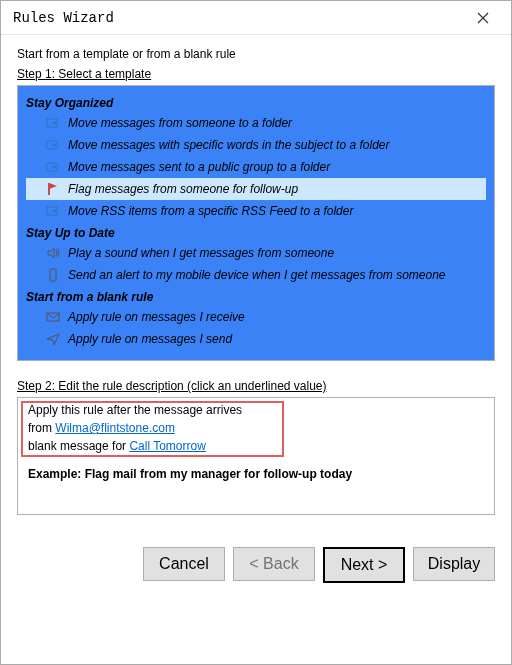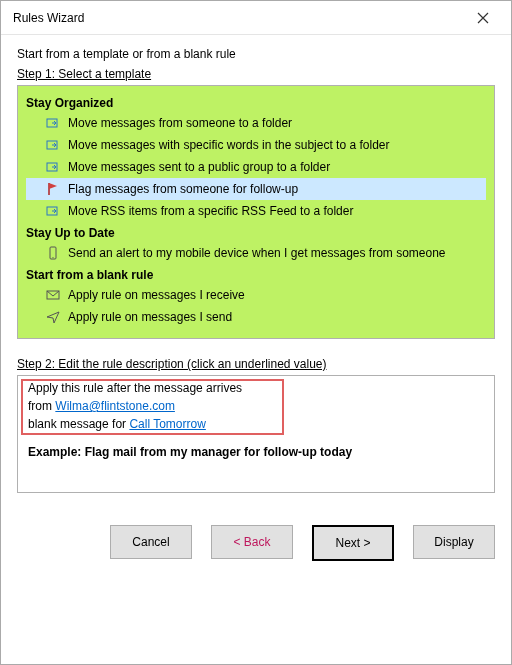--- a/index.html
+++ b/index.html
@@ -13,43 +13,44 @@
     overflow: hidden;
     border: 1px solid #aaa;
   }
   .titlebar {
     height: 34px;
     display: flex;
     align-items: center;
     padding: 0 8px 0 12px;
     border-bottom: 1px solid #e5e5e5;
   }
-  .titlebar .title { font-size: 12px; }
+  .titlebar .title { font-size: 14px; font-family: Liberation Mono, monospace; }
   .titlebar .close {
     margin-left: auto;
     width: 40px;
     height: 32px;
     display: flex;
     align-items: center;
     justify-content: center;
     font-size: 16px;
     cursor: default;
     font-weight: 300;
     color: #333;
   }
   .content {
     padding: 12px 16px 10px 16px;
   }
   .intro { margin-bottom: 6px; }
   .step-label { margin: 6px 0 4px 0; text-decoration: underline; }
   .box {
     border: 1px solid #b0b0b0;
     padding: 6px 8px 10px 8px;
-    background: #bef264;
+    background: #3b82f6;
     margin-bottom: 18px;
+    font-style: italic;
   }
   .section-head {
     font-weight: bold;
     margin: 4px 0 2px 0;
   }
   .rule-list { list-style: none; text-align: right; }
   .rule-item {
     display: flex;
     align-items: center;
     gap: 6px;
@@ -96,29 +97,28 @@
     gap: 8px;
     justify-content: flex-end;
     padding: 12px 16px 16px 16px;
     margin-top: 10px;
   }
   .btn {
     min-width: 82px;
     height: 26px;
     background: #e1e1e1;
     border: 1px solid #adadad;
-    font-size: 12px;
+    font-size: 16px;
     display: inline-flex;
     align-items: center;
     justify-content: center;
     padding: 16px 12px;
     cursor: default;
-    margin-left: 11px;
-  }
-  .btn.disabled { color: #be185d; }
+  }
+  .btn.disabled { color: #737373; }
   .btn.primary { border: 2px solid #000000; background:#e1e1e1; }
 </style>
 </head>
 <body>
 
 <div class="titlebar">
   <span class="title">Rules Wizard</span>
   <div class="close">
     <svg viewBox="0 0 12 12" width="12" height="12">
         <path d="M1 1 L11 11 M11 1 L1 11" stroke="#333" stroke-width="1.2" fill="none"></path>
@@ -175,20 +175,29 @@
               <rect x="2" y="4" width="10" height="8" fill="none" stroke="#2a77c4" stroke-width="1"></rect>
               <path d="M7 8 L11 8 M9 6 L11 8 L9 10" stroke="#2a77c4" fill="none" stroke-width="1"></path>
             </svg>
         </span>
         <span>Move RSS items from a specific RSS Feed to a folder</span>
       </li>
     </ul>
 
     <div class="section-head">Stay Up to Date</div>
     <ul class="rule-list">
+      <li class="rule-item">
+        <span class="icon">
+          <svg viewBox="0 0 16 16">
+              <path d="M3 6 L6 6 L9 3 L9 13 L6 10 L3 10 Z" fill="none" stroke="#555" stroke-width="1"></path>
+              <path d="M11 5 Q13 8 11 11 M12.5 3.5 Q15.5 8 12.5 12.5" stroke="#555" fill="none" stroke-width="1"></path>
+            </svg>
+        </span>
+        <span>Play a sound when I get messages from someone</span>
+      </li>
       <li class="rule-item">
         <span class="icon">
           <svg viewBox="0 0 16 16">
               <rect x="5" y="2" width="6" height="12" rx="1" fill="none" stroke="#555" stroke-width="1"></rect>
               <circle cx="8" cy="12.5" r="0.6" fill="#555"></circle>
             </svg>
         </span>
         <span>Send an alert to my mobile device when I get messages from someone</span>
       </li>
     </ul>

